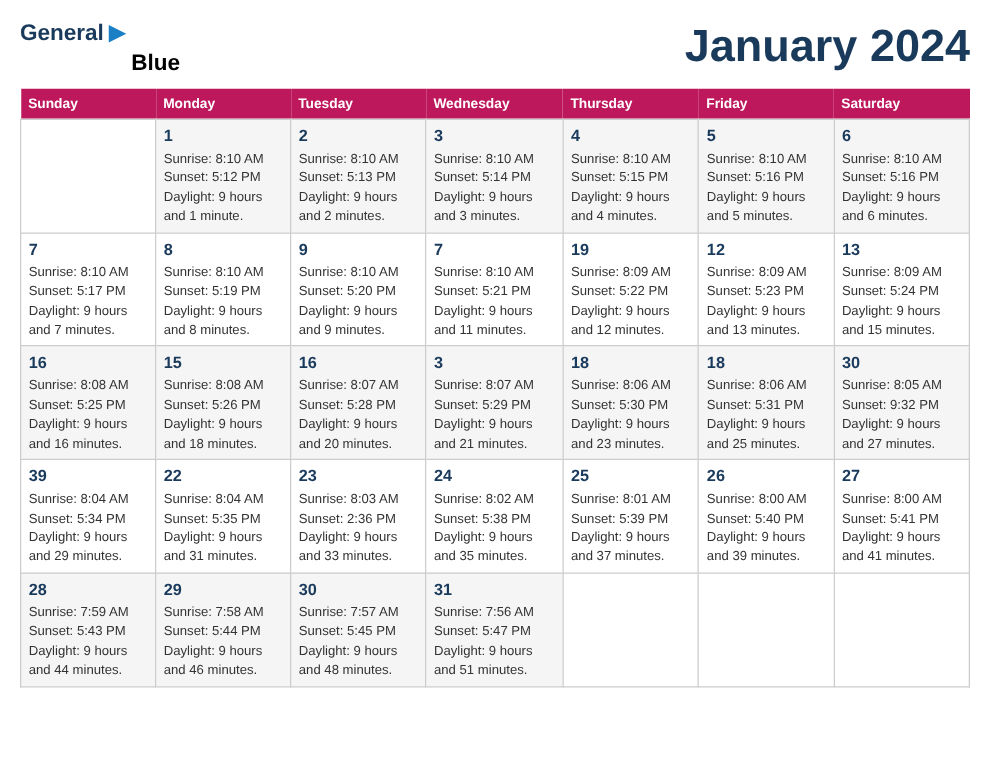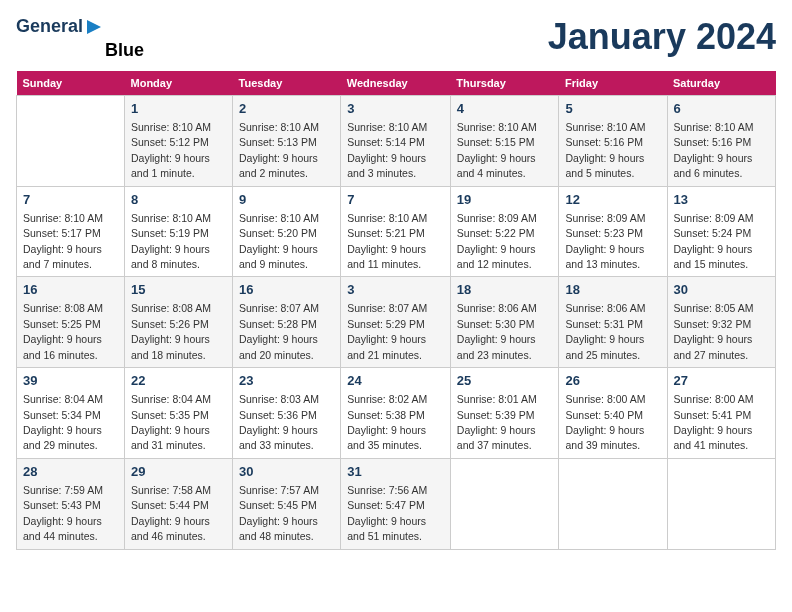--- a/index.html
+++ b/index.html
@@ -202,21 +202,21 @@
       <tr>
         <td><span class="day-num">39</span><span class="day-info" style="white-space: pre-line;">Sunrise: 8:04 AM
 Sunset: 5:34 PM
 Daylight: 9 hours
 and 29 minutes.</span></td>
         <td><span class="day-num">22</span><span class="day-info" style="white-space: pre-line;">Sunrise: 8:04 AM
 Sunset: 5:35 PM
 Daylight: 9 hours
 and 31 minutes.</span></td>
         <td><span class="day-num">23</span><span class="day-info" style="white-space: pre-line;">Sunrise: 8:03 AM
-Sunset: 5:36 PM
+Sunset: 2:36 PM
 Daylight: 9 hours
 and 33 minutes.</span></td>
         <td><span class="day-num">24</span><span class="day-info" style="white-space: pre-line;">Sunrise: 8:02 AM
 Sunset: 5:38 PM
 Daylight: 9 hours
 and 35 minutes.</span></td>
         <td><span class="day-num">25</span><span class="day-info" style="white-space: pre-line;">Sunrise: 8:01 AM
 Sunset: 5:39 PM
 Daylight: 9 hours
 and 37 minutes.</span></td>

